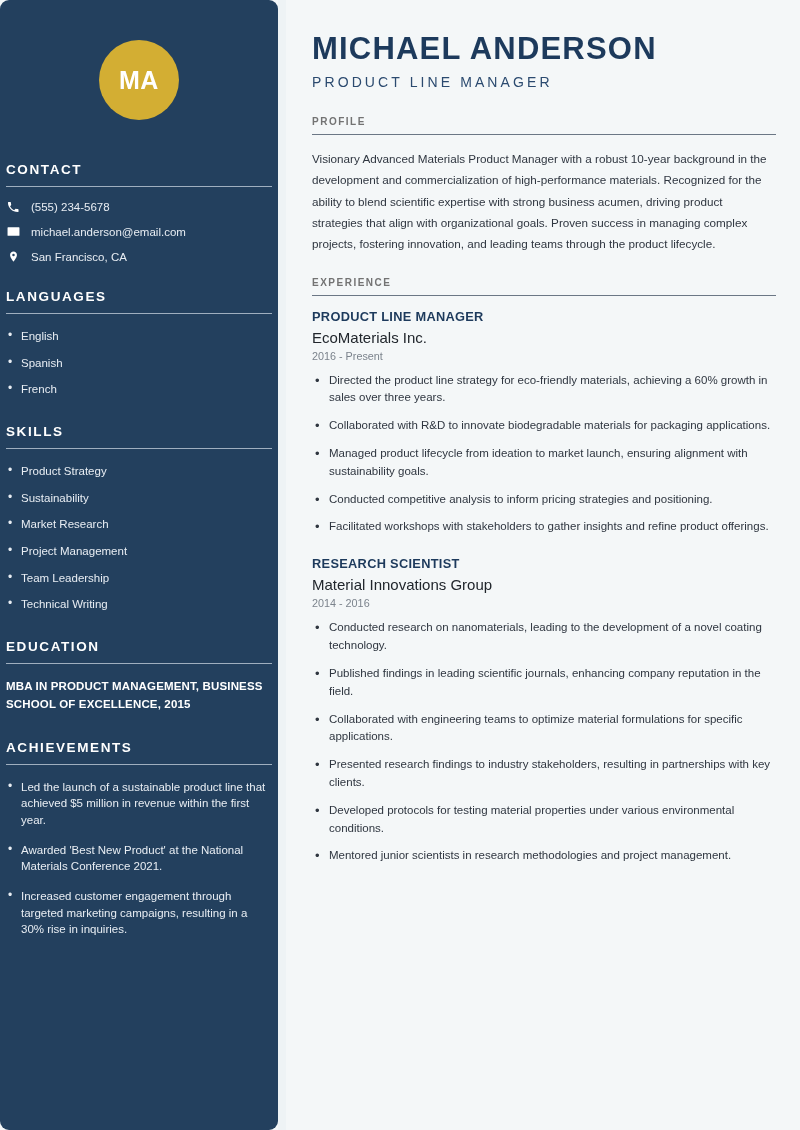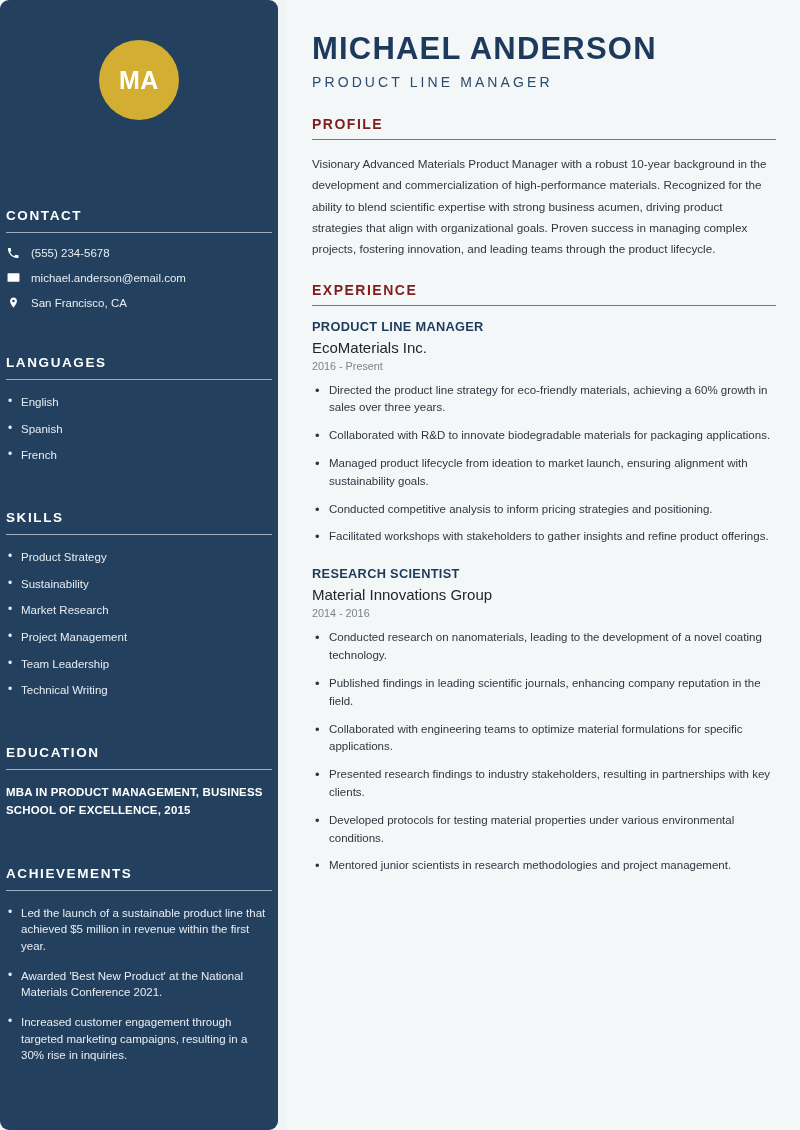--- a/index.html
+++ b/index.html
@@ -49,21 +49,20 @@
   }
 
   .side-section { margin-bottom: 26px; }
 
   .side-heading {
     font-size: 13.5px;
     font-weight: bold;
     letter-spacing: 1.6px;
     color: #ffffff;
     margin-bottom: 9px;
-    margin-top: 46px;
   }
 
   .side-rule {
     height: 1px;
     background: #c9d4e0;
     opacity: 0.75;
     margin-bottom: 14px;
   }
 
   .contact-row {
@@ -139,23 +138,23 @@
     font-size: 14px;
     color: #2b4a6f;
     letter-spacing: 3.1px;
     margin-top: 8px;
     margin-bottom: 26px;
   }
 
   .main-section { margin-bottom: 22px; }
 
   .main-heading {
-    font-size: 14px;
-    font-weight: bold;
-    color: #7f1d1d;
+    font-size: 10px;
+    font-weight: bold;
+    color: #737373;
     letter-spacing: 1.5px;
     margin-bottom: 7px;
   }
 
   .main-rule {
     height: 1px;
     background: #6b7785;
     margin-bottom: 13px;
   }
 

